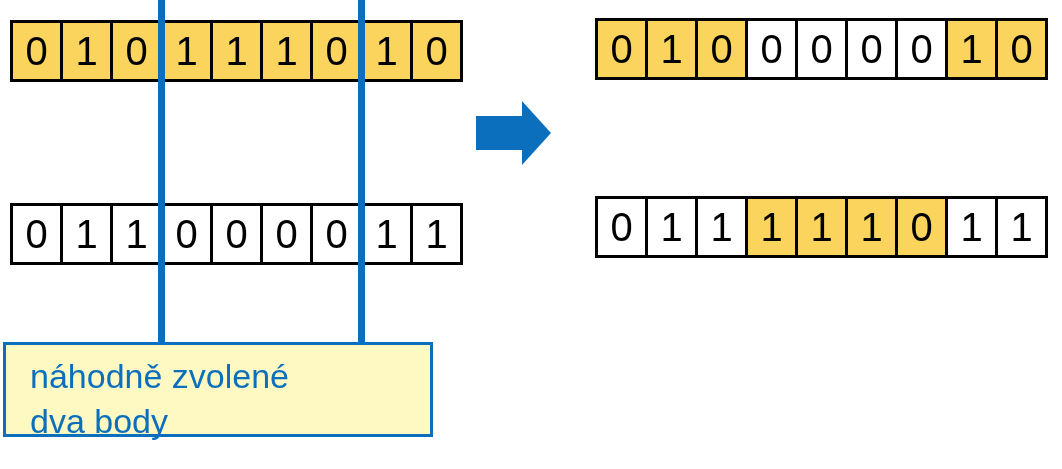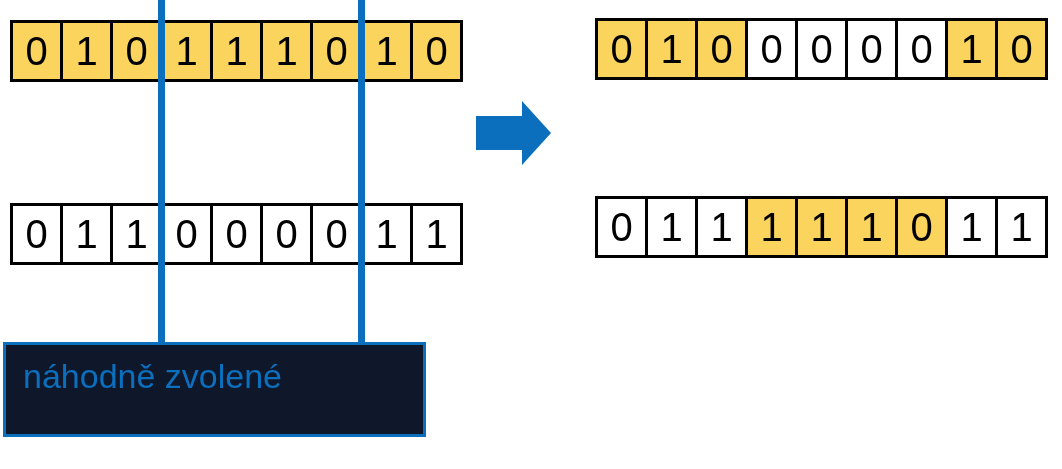--- a/index.html
+++ b/index.html
@@ -52,25 +52,25 @@
   .cut-line-1 { left: 158px; }
   .cut-line-2 { left: 358px; }
 
   .label-box {
     position: absolute;
     left: 3px;
     top: 342px;
     width: 400px;
     height: 80px;
     border: 3px solid var(--blue, #0B6FBE);
-    background: #0f172a;
+    background: #fef9c3;
     color: var(--blue, #0B6FBE);
     font-size: 34px;
     line-height: 45px;
-    padding: 9px 0 0 17px;
+    padding: 9px 0 0 24px;
     z-index: 4;
   }
 
   .block-arrow {
     position: absolute;
     left: 476px;
     top: 99px;
     width: 76px;
     height: 68px;
   }
@@ -128,20 +128,21 @@
       <div class="cell">1</div>
       <div class="cell">1</div>
     </div>
 
   <div class="cut-line cut-line-1"></div>
 
   <div class="cut-line cut-line-2"></div>
 
   <div class="label-box">
     <div>náhodně zvolené</div>
+    <div>dva body</div>
   </div>
 
   <div class="block-arrow">
     <svg width="76" height="68" viewBox="0 0 76 68" xmlns="http://www.w3.org/2000/svg">
       <polygon class="arrow-shape" points="0,17 46,17 46,2 75,34 46,66 46,51 0,51" fill="#0B6FBE"></polygon>
     </svg>
   </div>
 
 </div>
 

